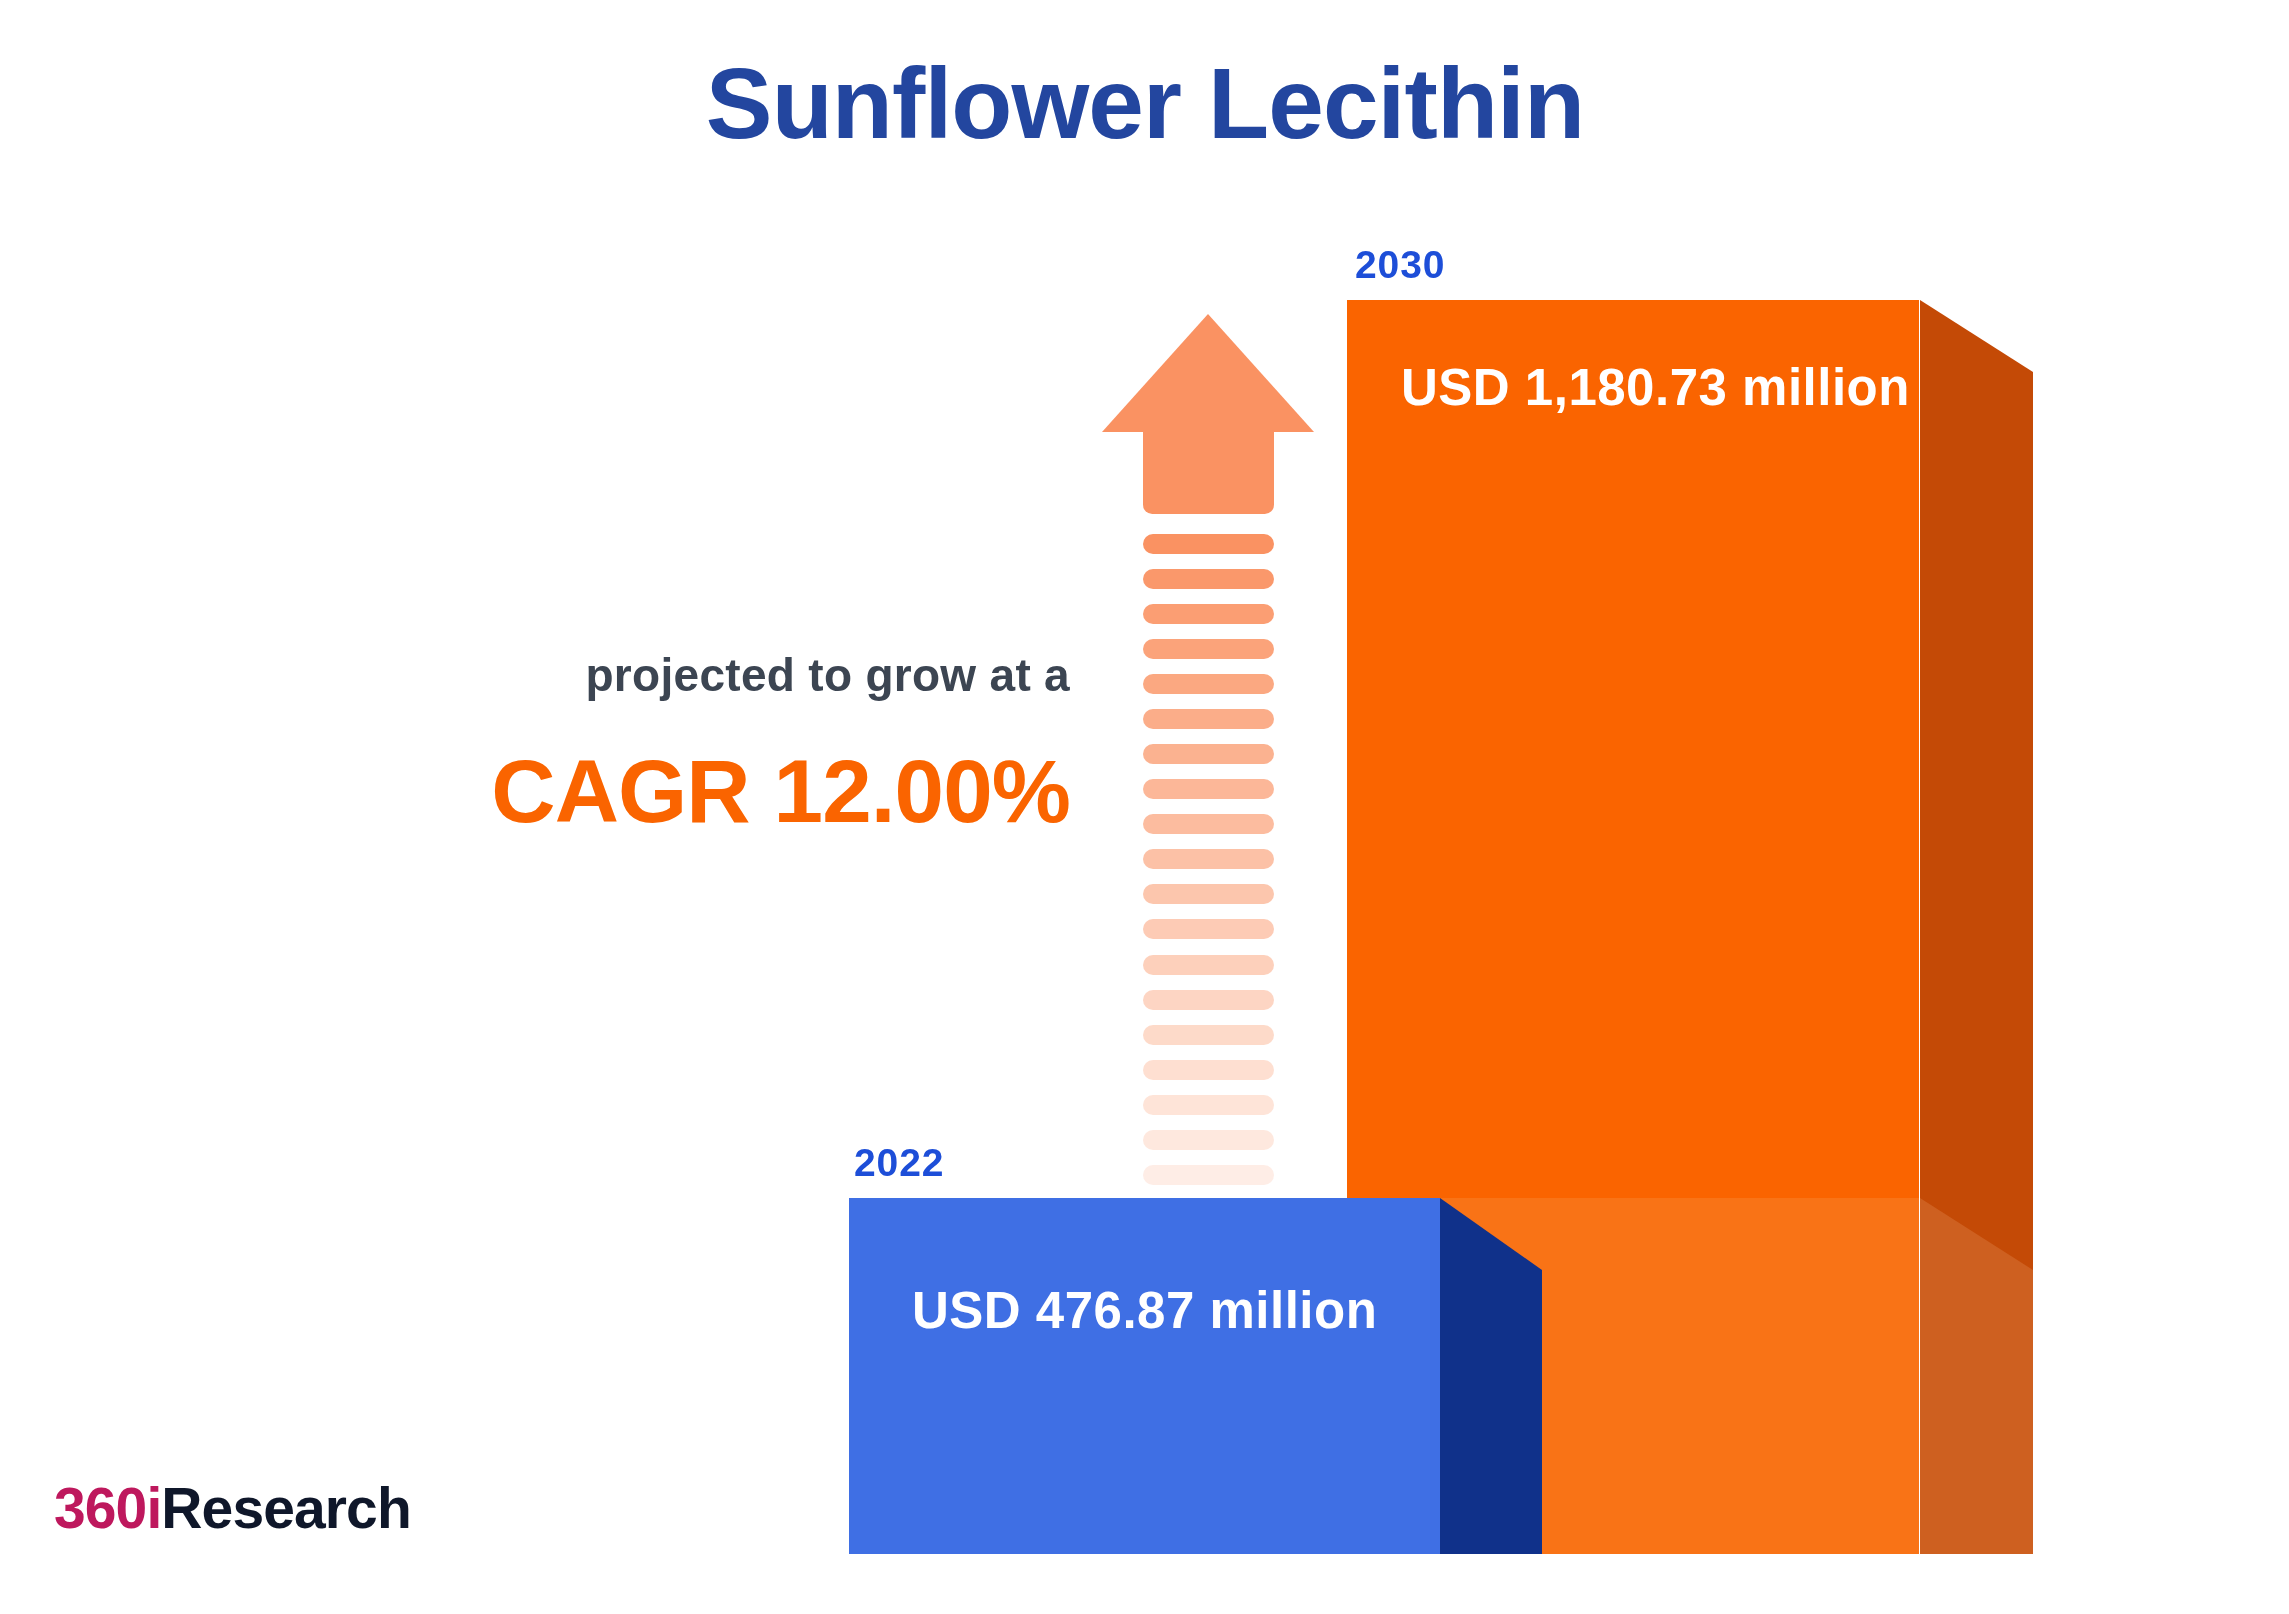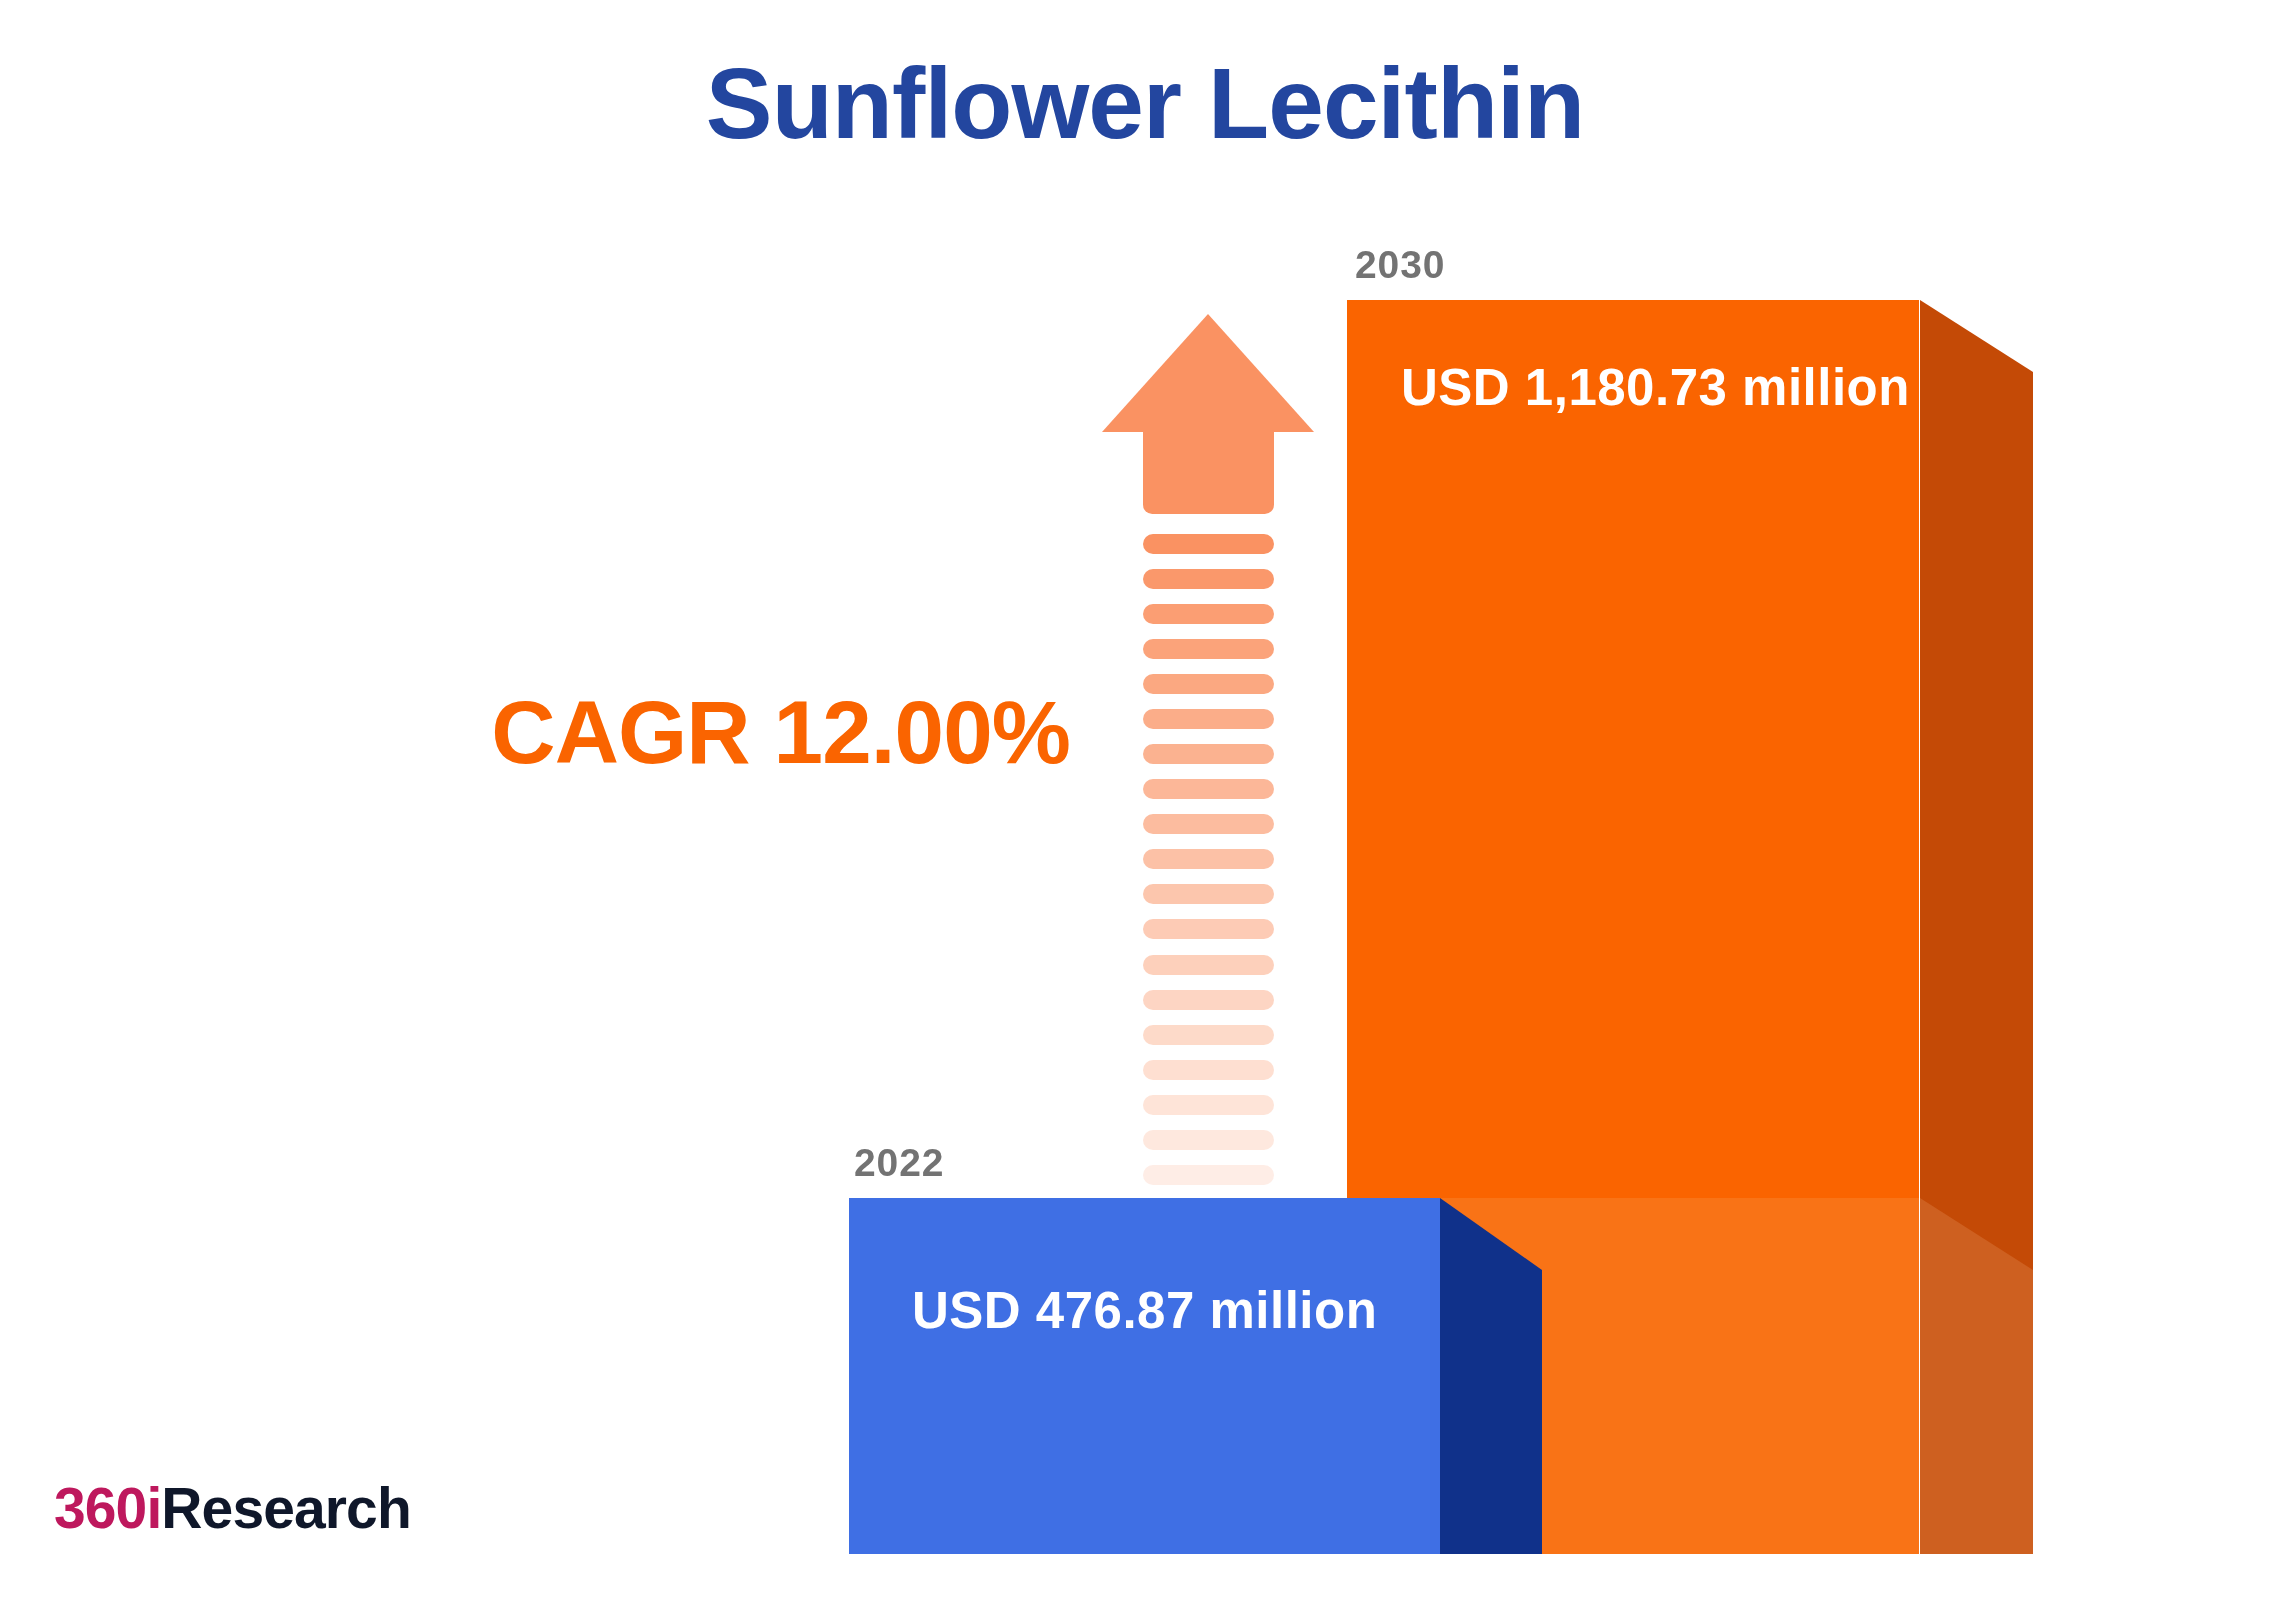--- a/index.html
+++ b/index.html
@@ -92,21 +92,21 @@
     height: 20px;
     border-radius: 10px;
     background: #FA9262;
   }
 
   
   .bar-label-year {
     position: absolute;
     font-size: 39px;
     font-weight: bold;
-    color: #737373;
+    color: #1d4ed8;
     letter-spacing: 0.9px;
   }
   .bar-value {
     position: absolute;
     font-size: 51px;
     font-weight: bold;
     color: #ffffff;
     white-space: nowrap;
     letter-spacing: 0.5px;
   }
@@ -180,20 +180,21 @@
   .logo .logo-b { color: #0f172a; }
 </style>
 </head>
 <body>
 
 <div id="canvas">
 
   <div class="title">Sunflower Lecithin</div>
 
   <div class="copy-block">
+    <div class="copy-line">projected to grow at a</div>
     <div class="cagr">CAGR 12.00%</div>
   </div>
 
   <div class="arrow-wrap">
     <div class="arrow-head"></div>
     <div class="arrow-neck"></div>
     <div id="arrow-stripes">
         <div class="arrow-stripe" style="top: 220px; opacity: 1;"></div>
         <div class="arrow-stripe" style="top: 255px; opacity: 0.946;"></div>
         <div class="arrow-stripe" style="top: 290px; opacity: 0.896;"></div>

